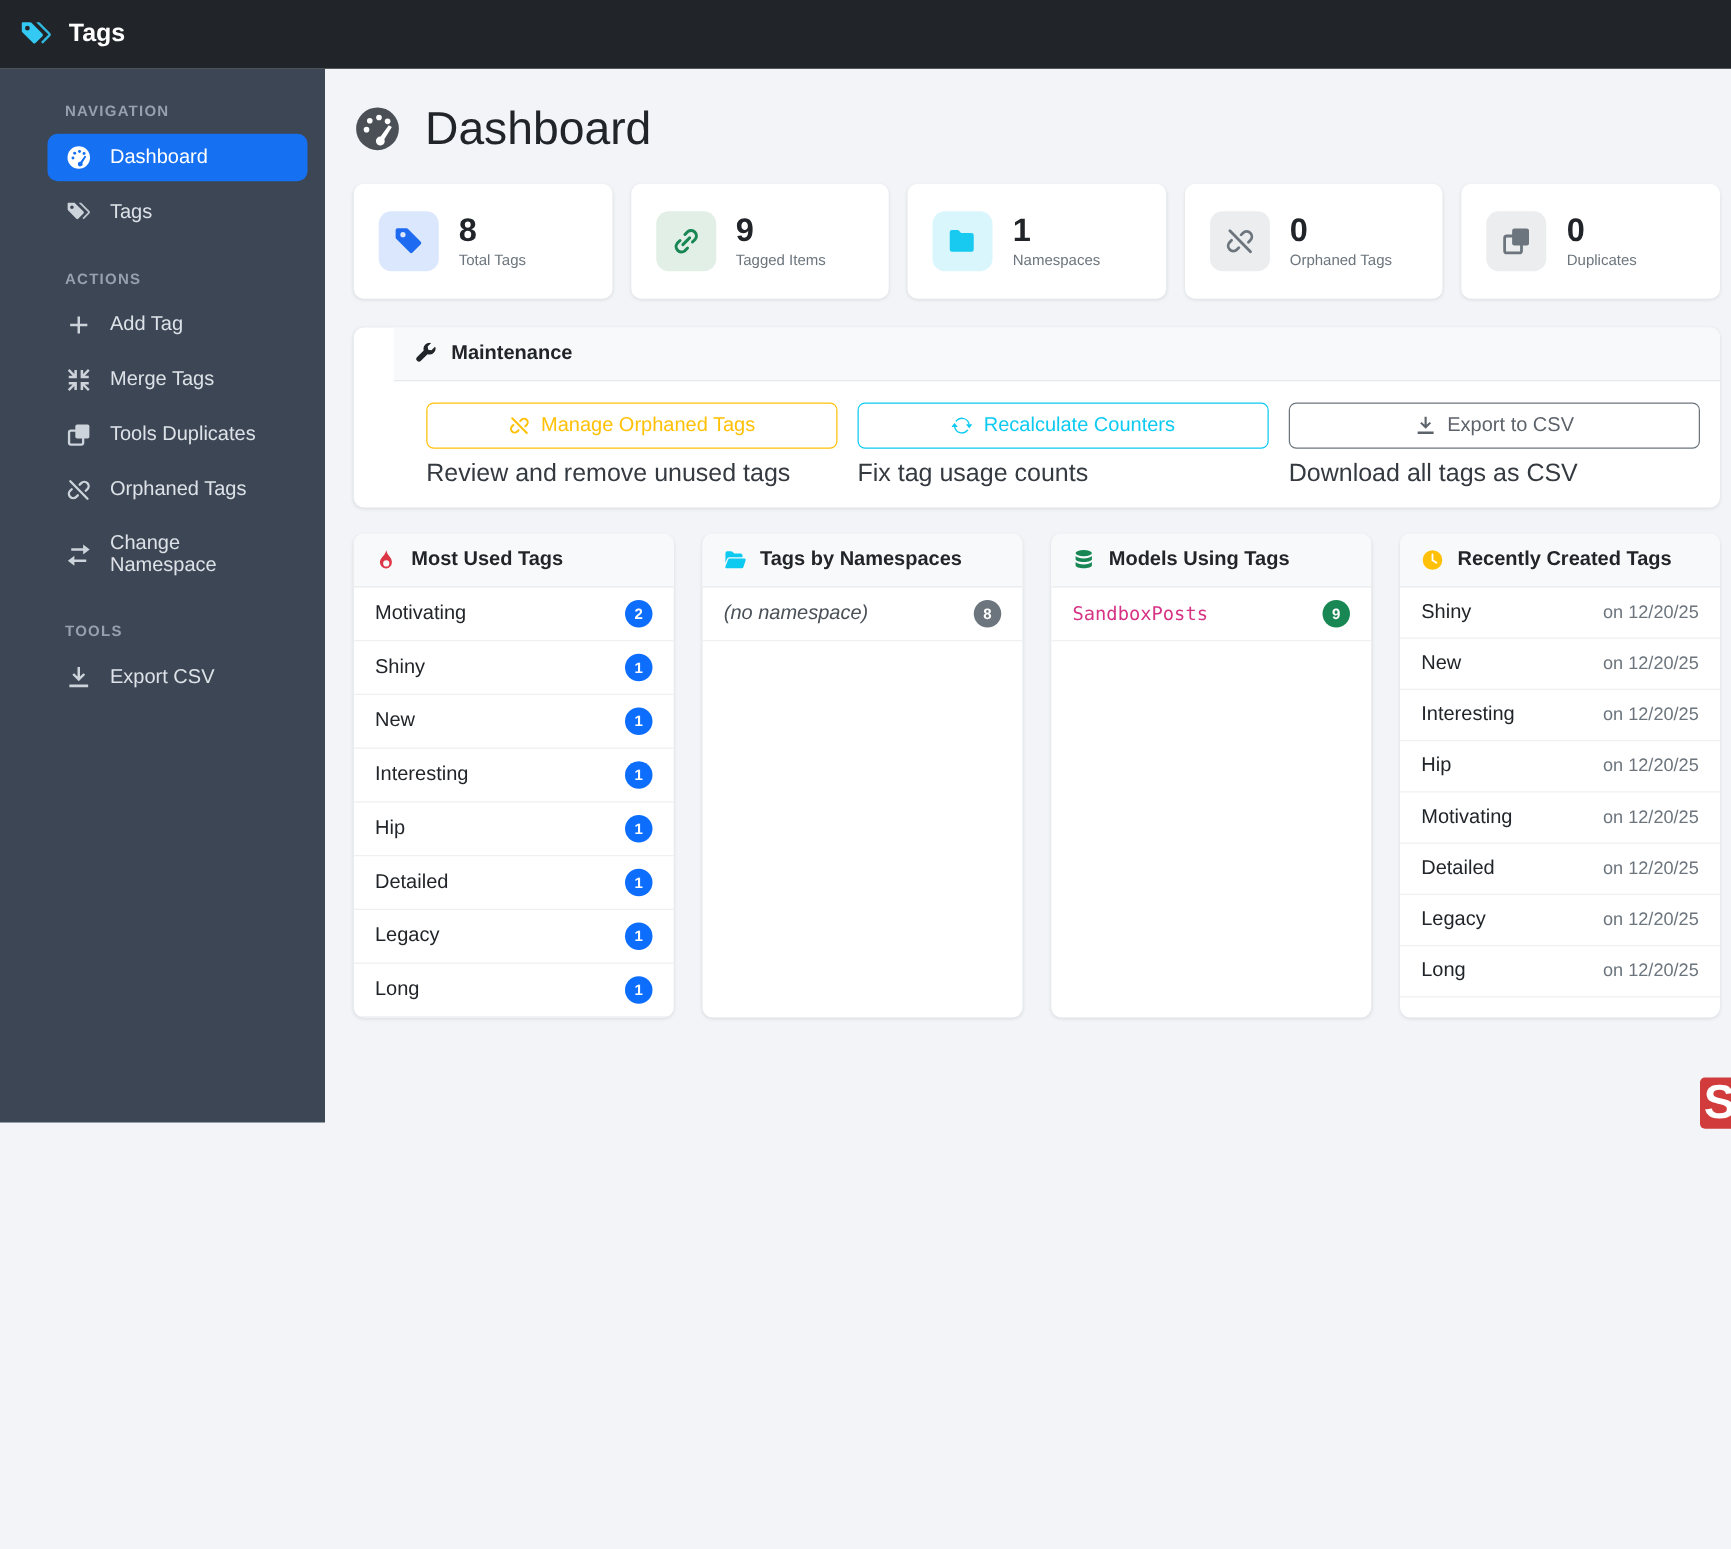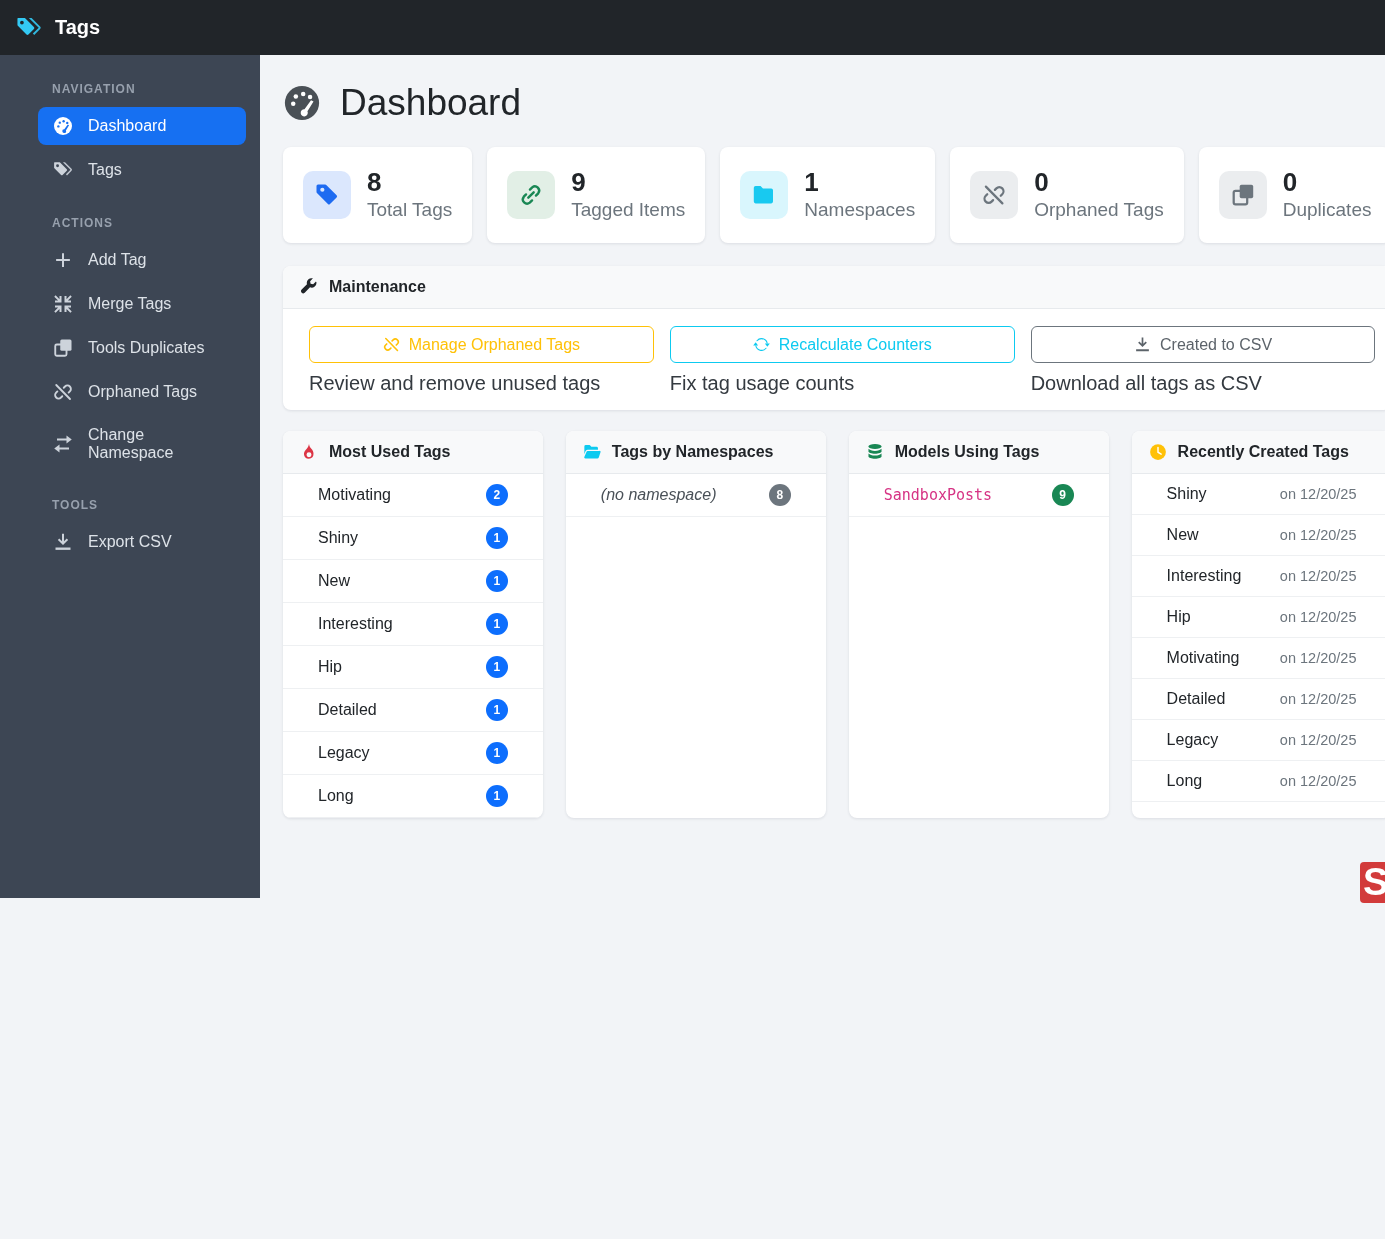--- a/index.html
+++ b/index.html
@@ -50,55 +50,55 @@
   .stats { display: grid; grid-template-columns: repeat(5, 1fr); gap: 15px; margin-bottom: 23px; }
   .stat-card {
     background: #fff; border-radius: 8px; padding: 22px 20px;
     box-shadow: 0 1px 3px rgba(20,30,50,.10);
     display: flex; align-items: center; gap: 16px;
   }
   .stat-icon { width: 48px; height: 48px; border-radius: 10px; flex: 0 0 48px; }
   .stat-icon svg { width: 24px; height: 24px; }
   .stat-meta { display: flex; flex-direction: column; gap: 3px; min-width: 0; }
   .stat-value { font-size: 26px; font-weight: bold; line-height: 1.05; color: #212529; }
-  .stat-label { font-size: 19px; color: #6c757d; white-space: nowrap; }
+  .stat-label { font-size: 12px; color: #6c757d; white-space: nowrap; }
 
   
   .panel {
     background: #fff; border-radius: 8px; overflow: hidden;
     box-shadow: 0 1px 3px rgba(20,30,50,.10);
   }
   .panel-head {
     display: flex; align-items: center; gap: 11px;
     background: #f8f9fa; border-bottom: 1px solid #e7eaed;
     padding: 12px 17px; font-size: 16px; font-weight: bold; color: #212529;
   }
   .head-icon { width: 18px; height: 18px; }
   .c-dark    { color: #212529; }
   .c-danger  { color: var(--danger, #dc3545); }
   .c-info    { color: var(--info, #0dcaf0); }
   .c-success { color: var(--success, #198754); }
   .c-warning { color: var(--warning, #ffc107); }
 
-  .maintenance { margin-bottom: 21px; }
+  .maintenance { margin-bottom: 21px; padding-left: 32px; }
   .m-body { display: grid; grid-template-columns: repeat(3, 1fr); gap: 16px; padding: 17px 16px 15px; margin-left: 10px; }
   .m-btn {
     width: 100%; height: 37px; background: #fff;
     border: 1px solid; border-radius: 6px;
     display: flex; align-items: center; justify-content: center; gap: 9px;
     font-family: "Liberation Sans", sans-serif; font-size: 16px; cursor: pointer;
   }
   .btn-icon { width: 17px; height: 17px; }
   .m-caption { margin-top: 9px; font-size: 20px; color: #343a40; }
 
   .grid2 { display: grid; grid-template-columns: 1fr 1fr 1fr 1fr; gap: 22px 23px; align-items: stretch; }
 
   .list-row {
     display: flex; align-items: center; justify-content: space-between;
-    padding: 10px 35px; border-bottom: 1px solid #eef0f2;
+    padding: 10px 17px; border-bottom: 1px solid #eef0f2;
     font-size: 16px; color: #212529; min-height: 41px;
   }
   .row-name { flex: 1; min-width: 0; }
   .row-name.italic { font-style: italic; color: #495057; }
   .row-name.code { font-family: "DejaVu Sans Mono", monospace; font-size: 15px; color: var(--pink, #d63384); }
   .row-date { font-size: 14.5px; color: #6c757d; white-space: nowrap; }
 
   .badge {
     min-width: 22px; height: 22px; padding: 0 7px; border-radius: 999px;
     color: #fff; font-size: 12px; font-weight: bold;
@@ -352,21 +352,21 @@
           </div>
 
           <div class="m-col">
             <button class="m-btn" style="border-color: rgb(108, 117, 125); color: rgb(92, 99, 106);">
               <span class="icon btn-icon">
                 <svg viewBox="0 0 16 16" fill="currentColor">
                   <path d="M7.2 1.3h1.6v6.1l2.2-2.2 1.1 1.1L8 10.4 3.9 6.3 5 5.2l2.2 2.2V1.3z"></path>
                   <path d="M2 12.4h12v1.9H2z"></path>
                 </svg>
               </span>
-              <span>Created to CSV</span>
+              <span>Export to CSV</span>
             </button>
             <div class="m-caption">Download all tags as CSV</div>
           </div>
         </div>
     </section>
 
     <div class="grid2">
 
       <section class="panel">
         <div class="panel-head">

